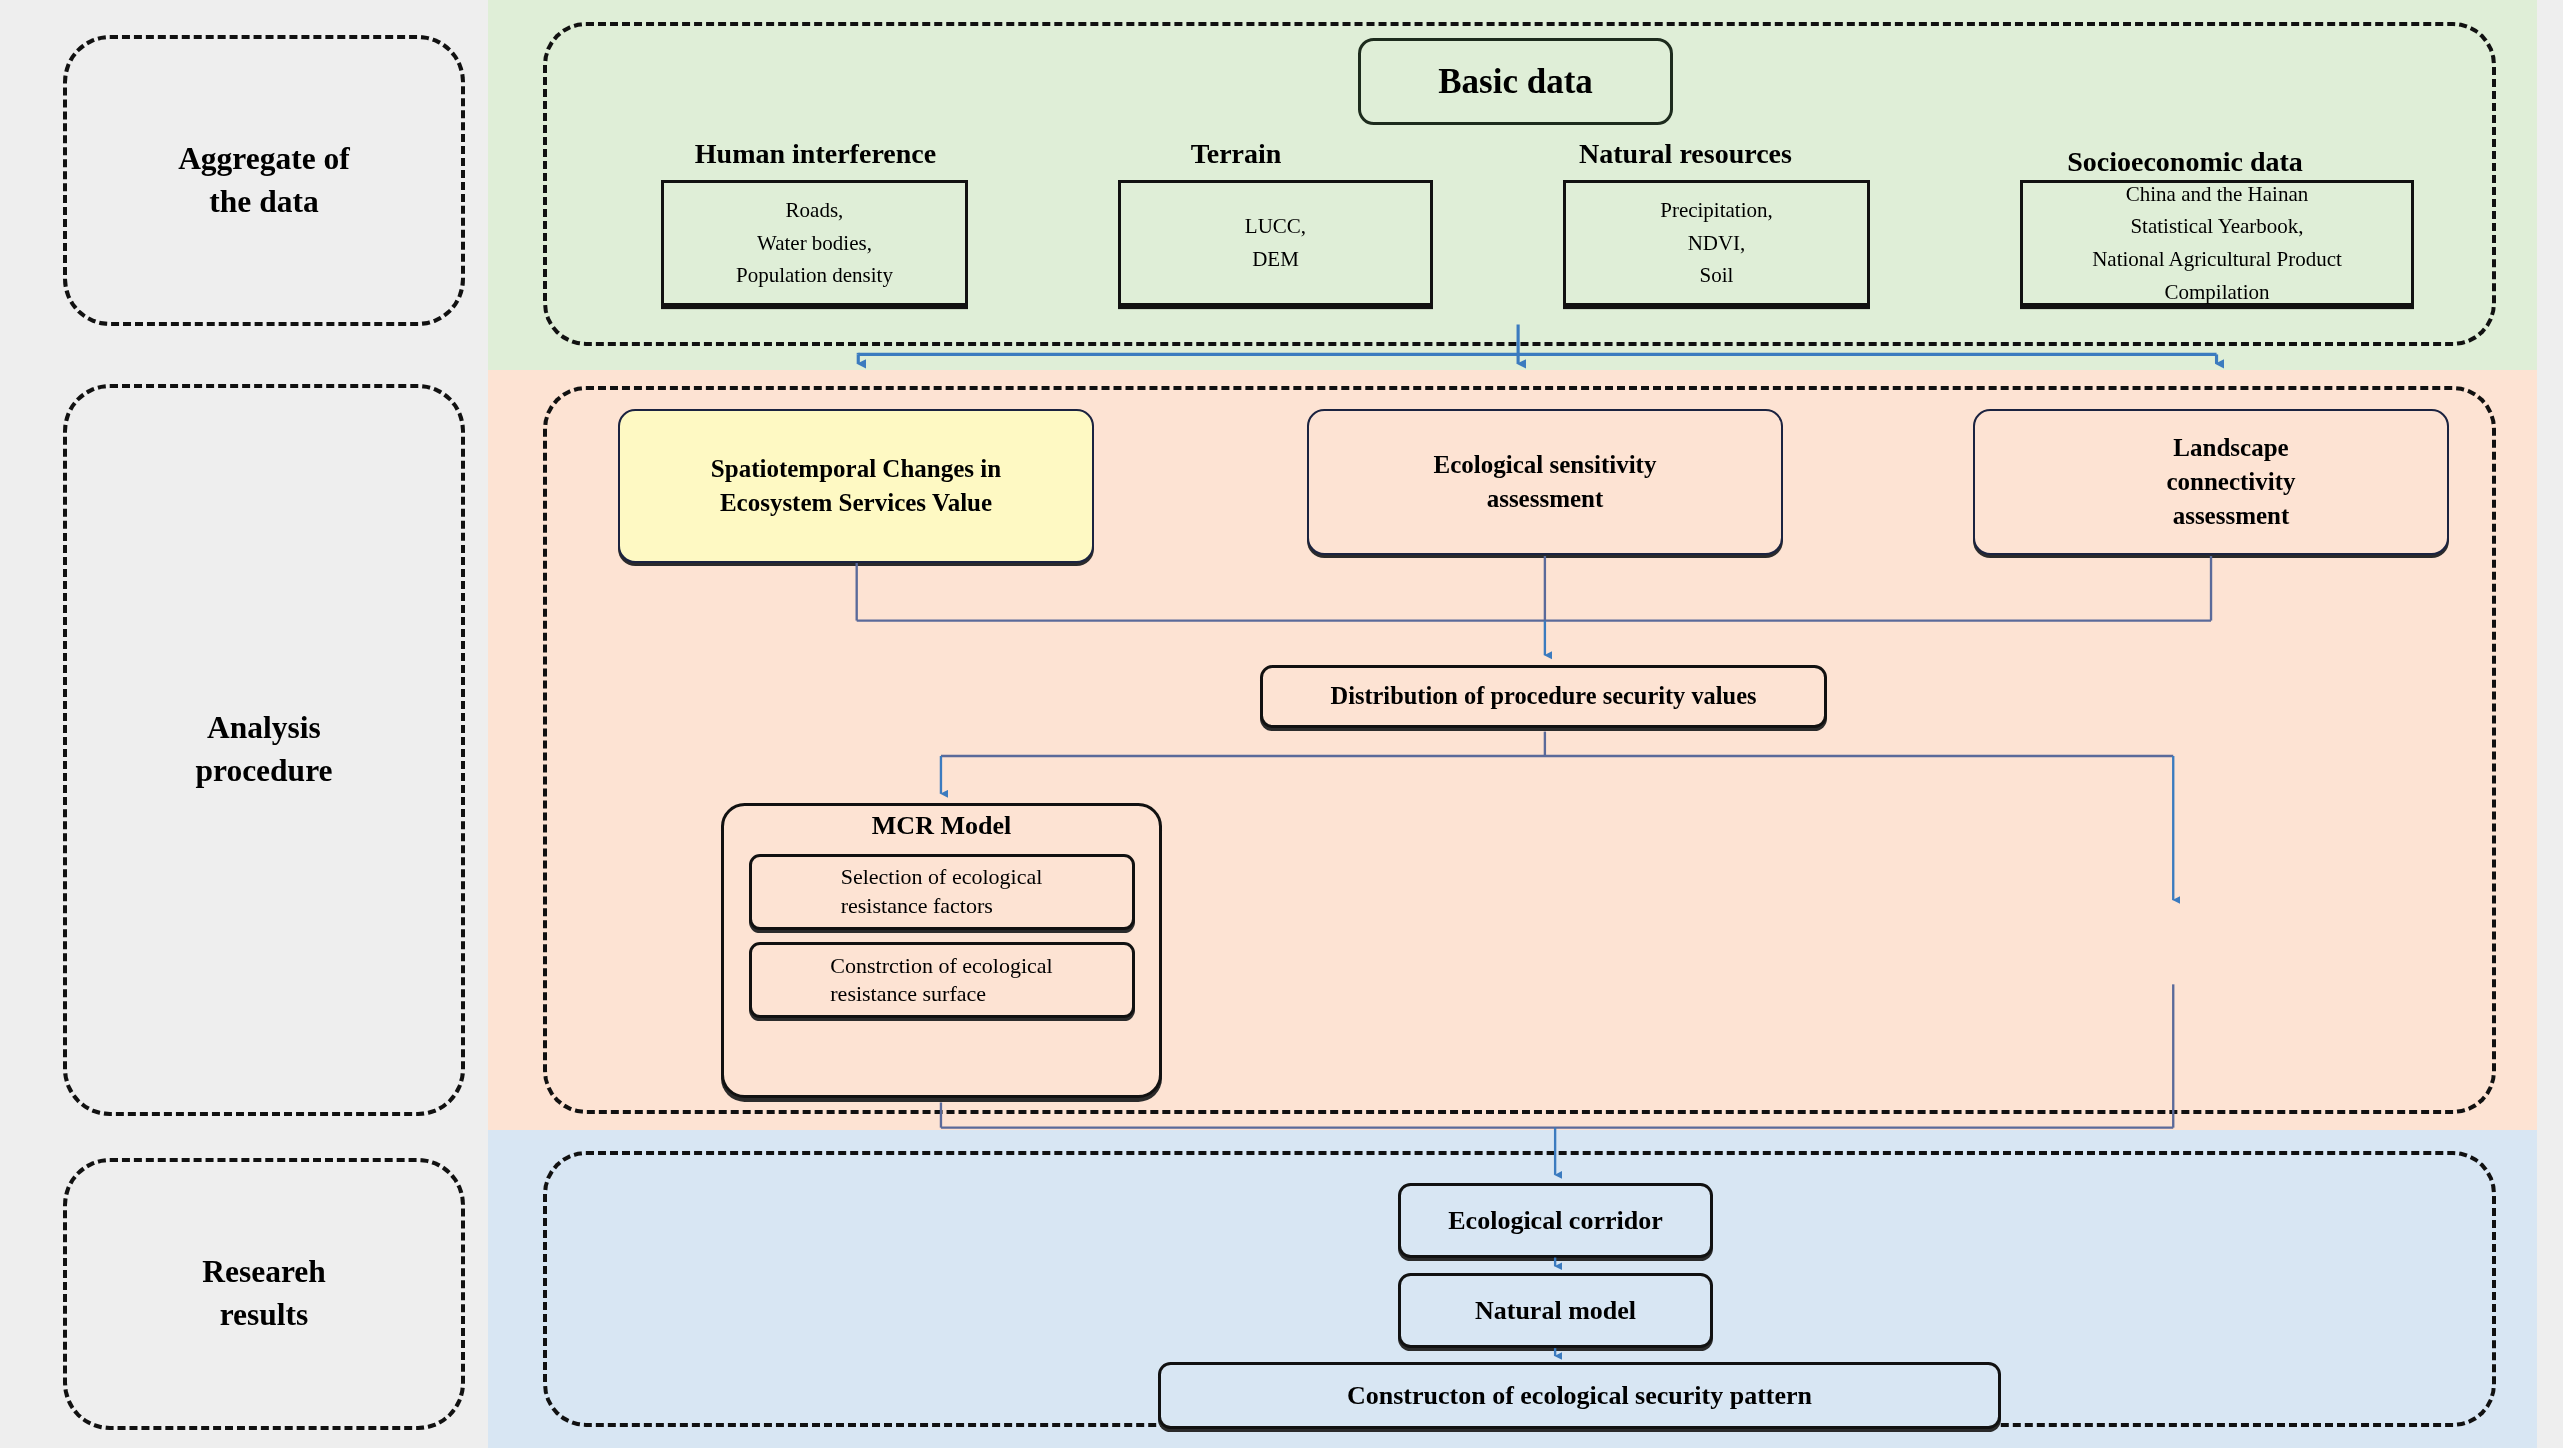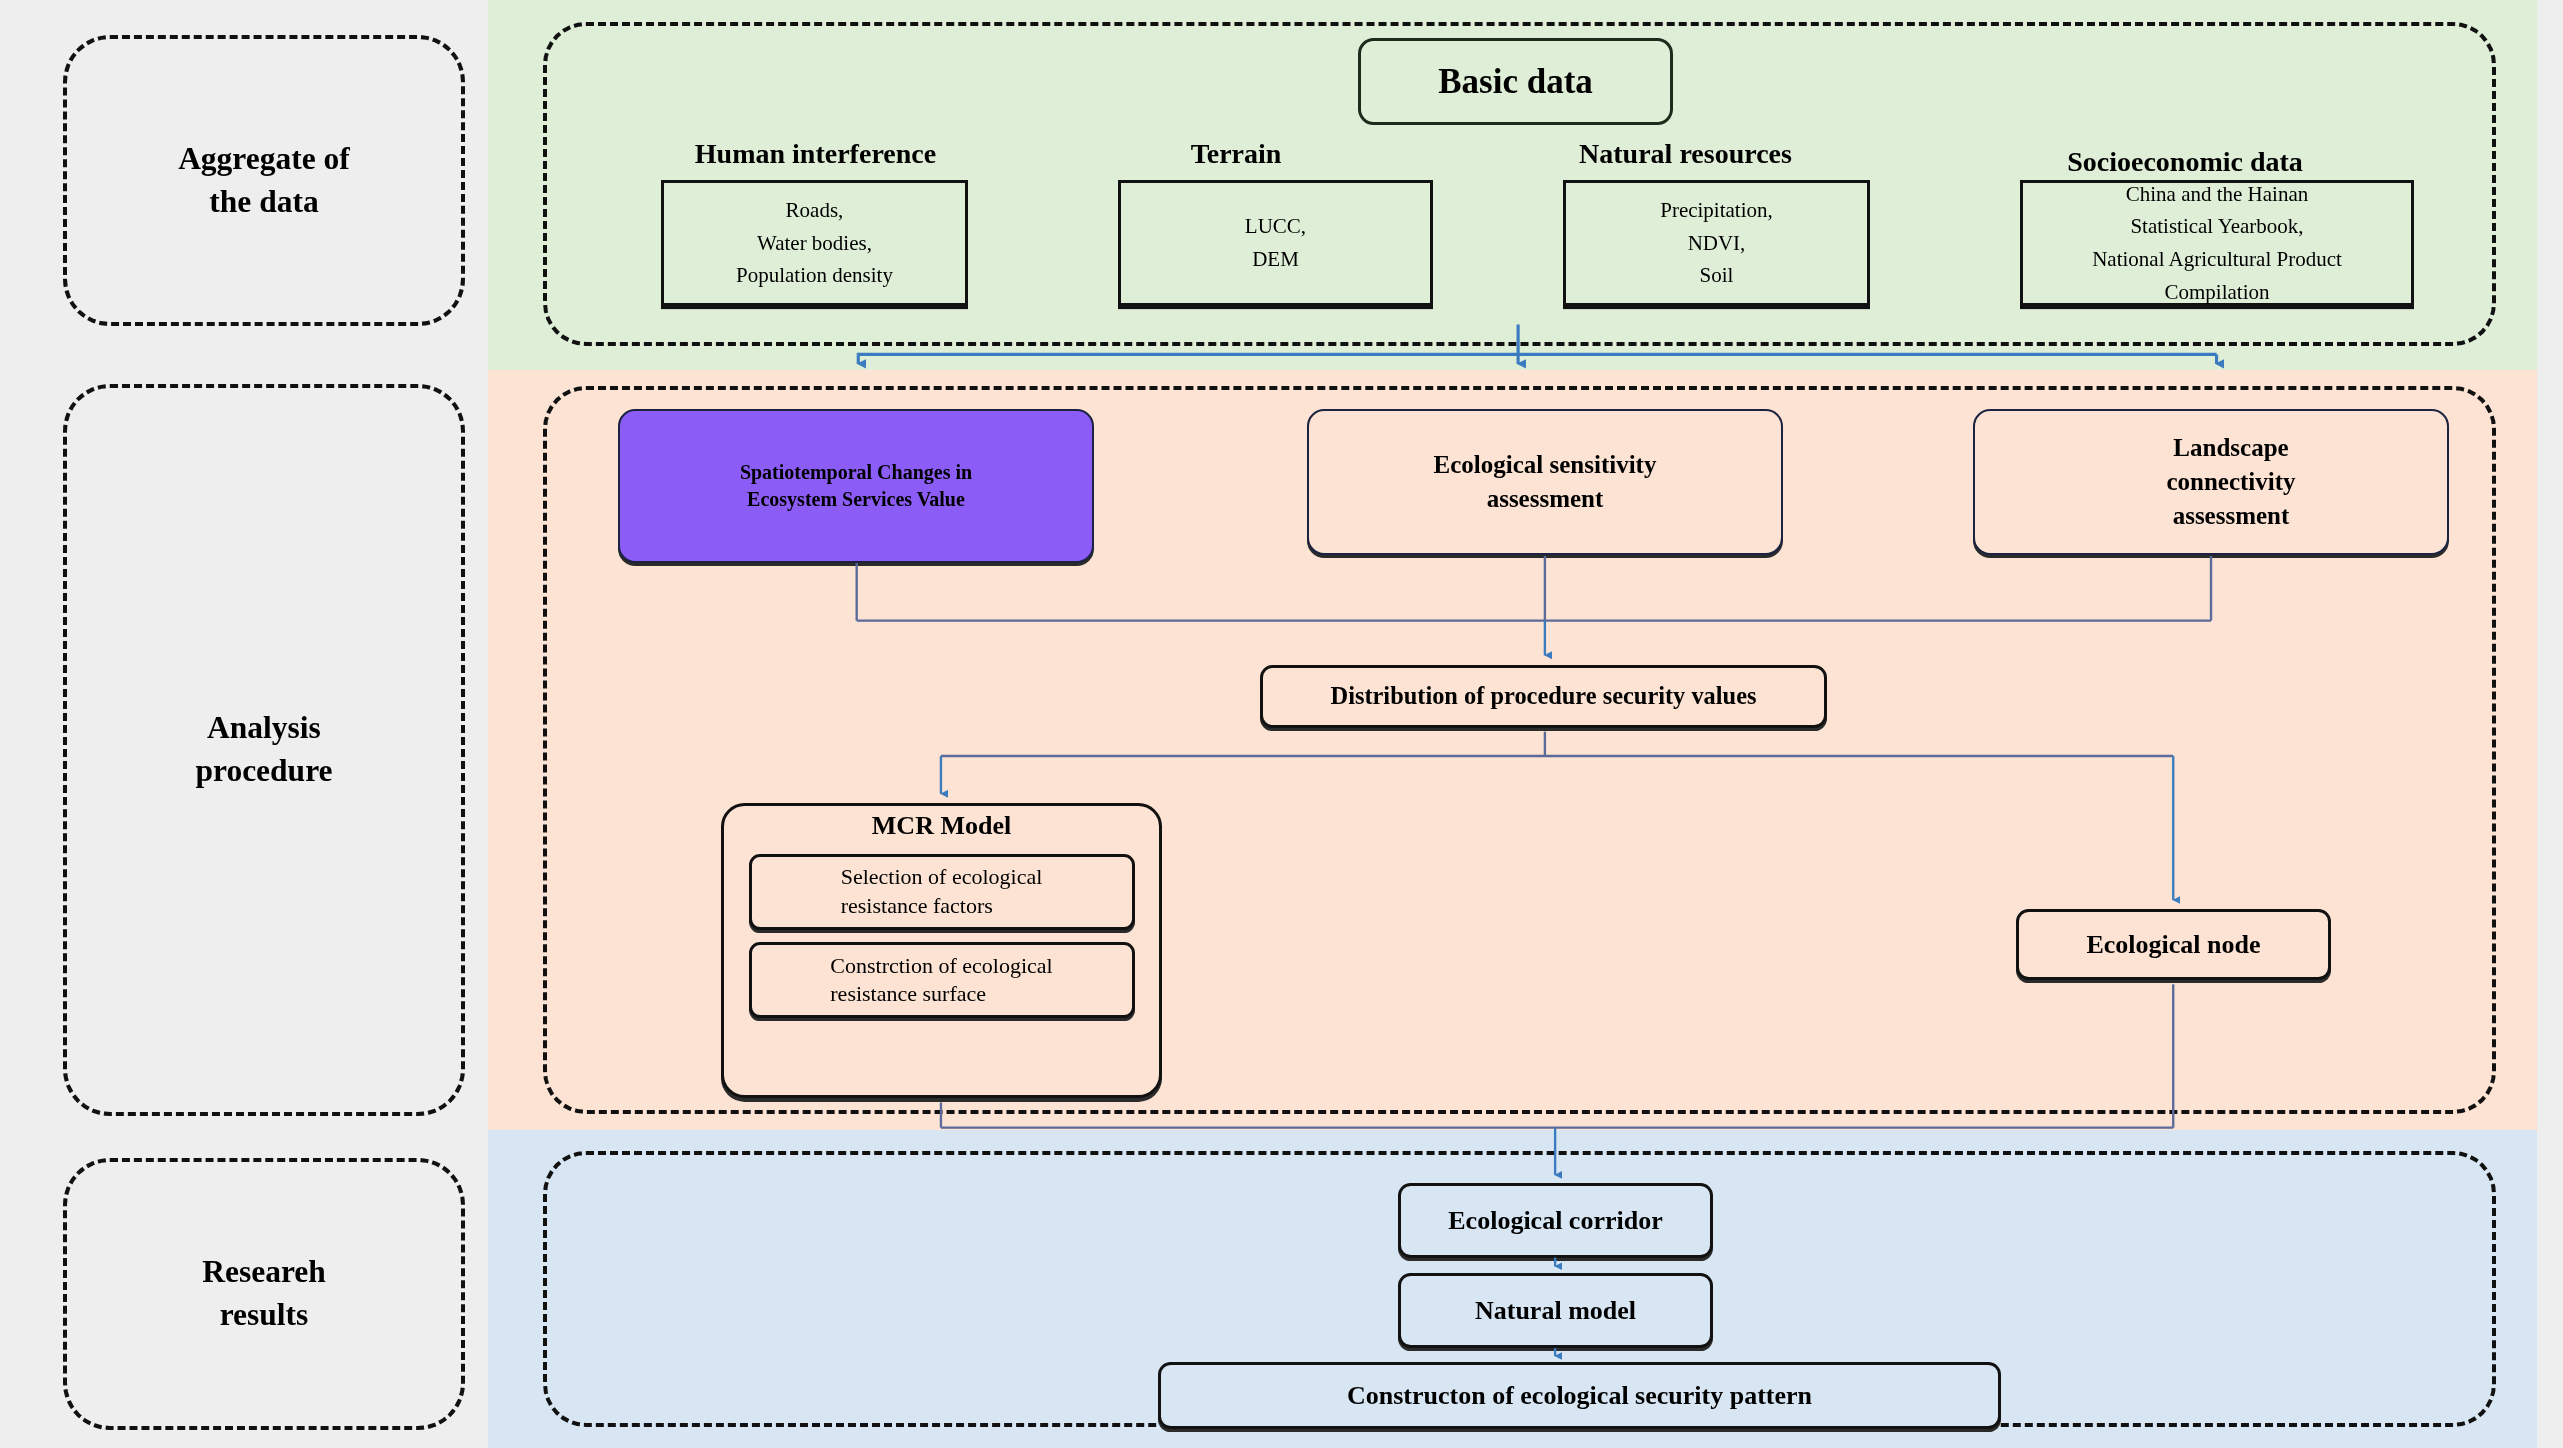--- a/index.html
+++ b/index.html
@@ -57,21 +57,21 @@
   #lbl-human {left:646px; top:138px; width:339px;}
   #lbl-terrain{left:1118px;top:138px; width:236px;}
   #lbl-nat   {left:1528px;top:138px; width:315px;}
   #lbl-socio {left:2000px;top:138px; width:370px;margin-top:8px;}
   #box-human {left:661px; top:180px; width:307px;height:126px;}
   #box-terrain{left:1118px;top:180px;width:315px;height:126px;}
   #box-nat   {left:1563px;top:180px; width:307px;height:126px;}
   #box-socio {left:2020px;top:180px; width:394px;height:126px;}
 
   
-  #n-esv{left:618px; top:409px; width:476px;height:154px;font-size:20px;background:#8b5cf6;}
+  #n-esv{left:618px; top:409px; width:476px;height:154px;font-size:25px;background:#fef9c3;}
   #n-sens{left:1307px;top:409px; width:476px;height:146px;font-size:25px;background:#fde3d3;}
   #n-land{left:1973px;top:409px; width:476px;height:146px;font-size:25px;background:#fde3d3;padding-left:40px;}
   #n-dist{left:1260px;top:665px; width:567px;height:63px; font-size:24.4px;background:#fde3d3;
           border:3.1px solid #111;border-radius:12.6px;box-shadow:0 3.1px 0 0 #2b2b2b;}
   #n-node{left:2016px;top:909px;width:315px;height:71px; font-size:26px;background:#fde3d3;
           border:3.1px solid #111;border-radius:12.6px;box-shadow:0 3.1px 0 0 #2b2b2b;}
 
   #n-mcr{
     position:absolute;left:721px;top:803px;width:441px;height:295px;
     background:#fde3d3;border:3.1px solid #111;border-radius:23.6px;
@@ -139,21 +139,20 @@
   <div class="node rounded shadow-b bold" id="n-land">Landscape<br>connectivity<br>assessment</div>
 
   <div class="node bold" id="n-dist">Distribution of procedure security values</div>
 
   <div id="n-mcr">
     <div class="mcr-title">MCR Model</div>
     <div class="mcr-sub">Selection of ecological<br>resistance factors</div>
     <div class="mcr-sub">Constrction of ecological<br>resistance surface</div>
   </div>
 
-  <div class="node bold" id="n-node">Ecological node</div>
 
   <div class="node bold" id="n-corr">Ecological corridor</div>
   <div class="node bold" id="n-grav">Natural model</div>
   <div class="node bold" id="n-patt">Constructon of ecological security pattern</div>
 
   <svg id="wires" viewBox="0 0 3255 1840">
     <defs>
       <marker id="ah" markerWidth="14" markerHeight="14" refX="6" refY="10" orient="auto" markerUnits="userSpaceOnUse">
         <path d="M0,0 L12,0 L6,12 z" fill="#3b7bbf"></path>
       </marker>

